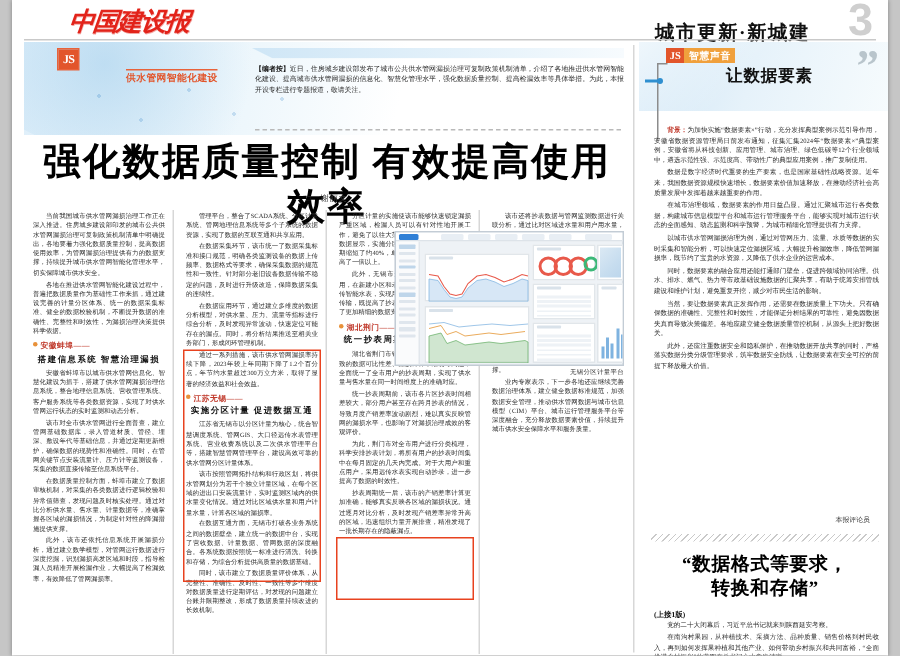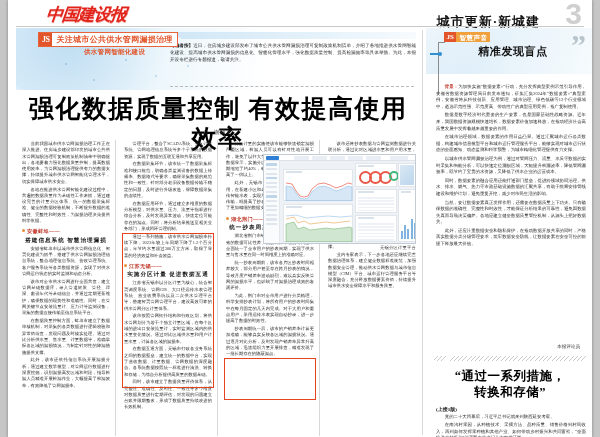--- a/index.html
+++ b/index.html
@@ -314,21 +314,20 @@
     <div class="mh-rule"></div>
   </div>
 
   <div class="body">
 
     <div class="article">
 
       <div class="banner">
         <div class="topic-tag">
           <div class="topic-js">JS</div>
-          <div class="topic-txt">关注城市公共供水管网漏损治理</div>
         </div>
         <div class="topic-sub">供水管网智能化建设</div>
 
         <div class="lead-box">
           <div class="lead-bar"></div>
           <div class="lead-text"><b>【编者按】</b><span>近日，住房城乡建设部发布了城市公共供水管网漏损治理可复制政策机制清单，介绍了各地推进供水管网智能化建设、提高城市供水管网漏损的信息化、智慧化管理水平，强化数据质量控制、提高检漏效率等具体举措。为此，本报开设专栏进行专题报道，敬请关注。</span></div>
           <div class="lead-dash"></div>
         </div>
       </div>
 
@@ -484,38 +483,38 @@
       <div class="sb-band">
         <div class="quotemark">”</div>
       </div>
       <div class="sb-tag">
         <div class="sb-js">JS</div>
         <div class="sb-vo">智慧声音</div>
       </div>
       <div class="sb-lbracket"></div>
       <div class="sb-marker"></div>
       <div class="sb-head">
-        <div>精准发现盲点</div>
+        <div>让数据要素</div>
       </div>
 
       <div class="sb-body" id="sbbody">
           <p><b class="lead">背景：</b>为加快实施“数据要素×”行动，充分发挥典型案例示范引导作用，安徽省数据资源管理局日前发布通知，征集汇集2024年“数据要素×”典型案例，安徽省将从科技创新、应用管理、城市治理、绿色低碳等12个行业领域中，遴选示范性强、示范度高、带动性广的典型应用案例，推广复制使用。</p>
           <p>数据是数字经济时代重要的生产要素，也是国家基础性战略资源。近年来，我国数据资源规模快速增长，数据要素价值加速释放，在推动经济社会高质量发展中发挥着越来越重要的作用。</p>
           <p>在城市治理领域，数据要素的作用日益凸显。通过汇聚城市运行各类数据，构建城市信息模型平台和城市运行管理服务平台，能够实现对城市运行状态的全面感知、动态监测和科学预警，为城市精细化管理提供有力支撑。</p>
           <p>以城市供水管网漏损治理为例，通过对管网压力、流量、水质等数据的实时采集和智能分析，可以快速定位漏损区域，大幅提升检漏效率，降低管网漏损率，既节约了宝贵的水资源，又降低了供水企业的运营成本。</p>
           <p>同时，数据要素的融合应用还能打通部门壁垒，促进跨领域协同治理。供水、排水、燃气、热力等市政基础设施数据的汇聚共享，有助于统筹安排管线建设和维护计划，避免重复开挖，减少对市民生活的影响。</p>
           <p>当然，要让数据要素真正发挥作用，还需要在数据质量上下功夫。只有确保数据的准确性、完整性和时效性，才能保证分析结果的可靠性，避免因数据失真而导致决策偏差。各地应建立健全数据质量管控机制，从源头上把好数据关。</p>
           <p>此外，还应注重数据安全和隐私保护，在推动数据开放共享的同时，严格落实数据分类分级管理要求，筑牢数据安全防线，让数据要素在安全可控的前提下释放最大价值。</p>
         </div>
       <div class="sb-sign" style="top:316px;">本报评论员</div>
 
       <div class="sb-hatch" style="top:328px;"></div>
 
       <div class="sb-quote" style="top:340px;">
-        <div>“通过一系列措施，</div>
+        <div>“数据格式等要求，</div>
         <div>转换和存储”</div>
       </div>
 
       <div class="sb-cont" style="top:378px;">(上接1版)</div>
       <div class="sb-tail" id="sbtail" style="top:386px;">
           <p>党的二十大闭幕后，习近平总书记就来到陕西延安考察。</p>
           <p>在南沟村果园，从种植技术、采摘方法、品种质量、销售价格到村民收入，再到如何发挥果种植和其他产业、如何带动乡村振兴和共同富裕，“全面推进乡村振兴”的蓝图在总书记心中愈发清晰。</p>
         </div>
     </div>
   </div>

